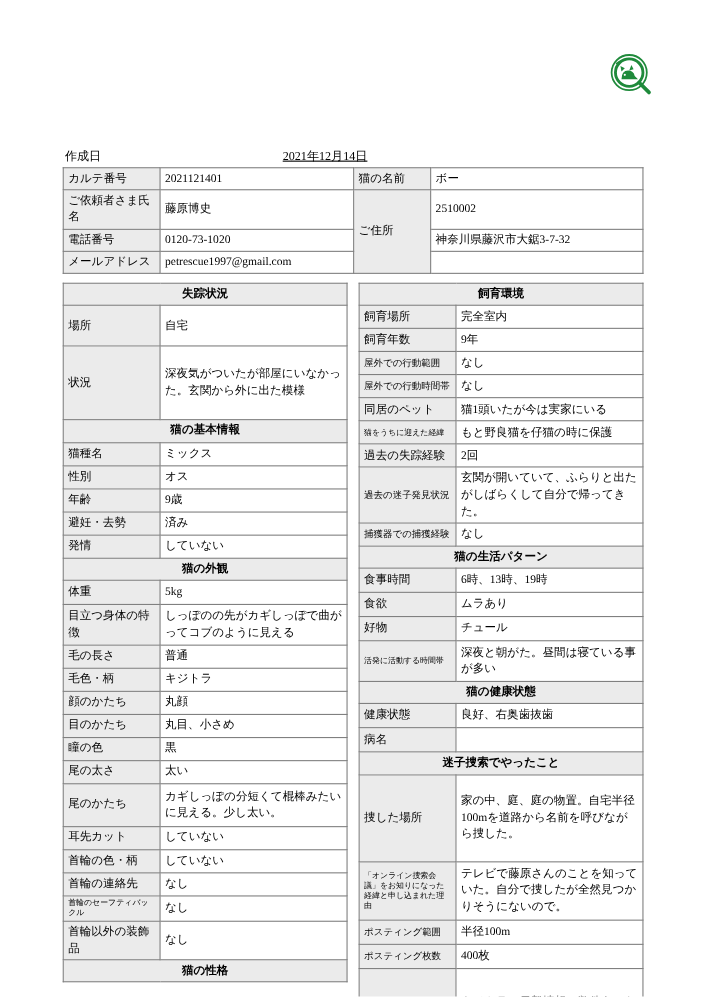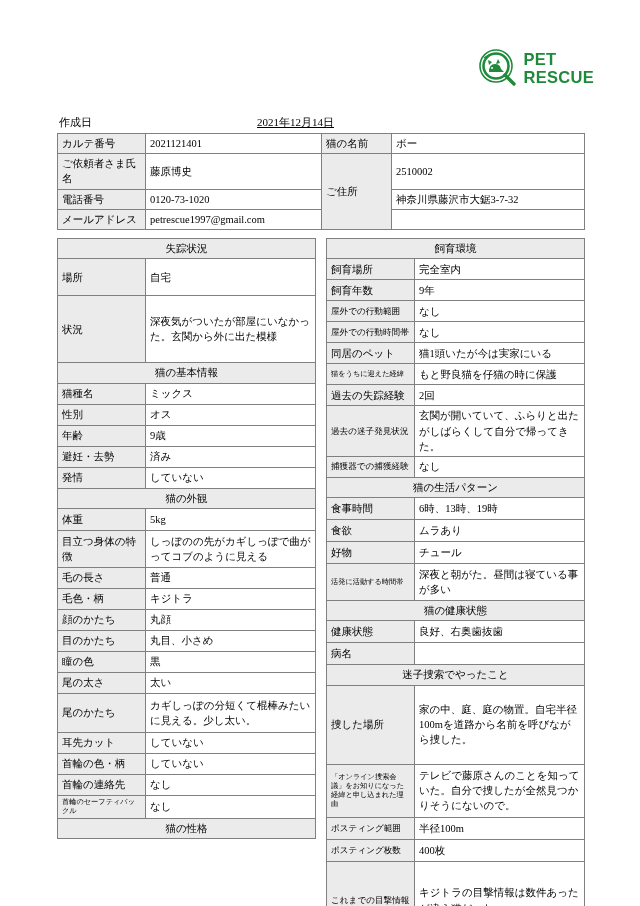--- a/index.html
+++ b/index.html
@@ -65,21 +65,21 @@
     font-family: "Liberation Sans", "DejaVu Sans", sans-serif;
     font-weight: bold;
     font-size: 16.5px;
     line-height: 18px;
     color: #1f8a3b;
     letter-spacing: 0.3px;
   }
 
   
   .created-line {
-    margin: 5px 0 3px 57px;
+    margin: 24px 0 3px 57px;
     width: 527px;
     position: relative;
     height: 15px;
     font-size: 11px;
   }
   .created-line .lbl {
     position: absolute;
     left: 2px;
     top: 0;
   }
@@ -106,21 +106,21 @@
   }
   td.lbl {
     background: #ebebeb;
   }
   td.val {
     background: #ffffff;
   }
   td.sec {
     background: #ebebeb;
     text-align: center;
-    font-weight: normal;
+    font-weight: bold;
     font-family: "Liberation Sans", "DejaVu Sans", sans-serif;
     font-size: 10.5px;
   }
   .tiny {
     font-size: 7.2px;
     line-height: 1.25;
     margin-top: 38px;
   }
   .tiny9 {
     font-size: 8.6px;
@@ -168,24 +168,20 @@
         <svg viewBox="0 0 40 40" width="40" height="40" aria-hidden="true">
           <circle cx="18" cy="18" r="16" fill="none" stroke="#1f8a3b" stroke-width="1.6"></circle>
           <circle cx="18" cy="18" r="12.5" fill="none" stroke="#1f8a3b" stroke-width="2.6"></circle>
           <path d="M27 27 L36 36" stroke="#1f8a3b" stroke-width="3.4" stroke-linecap="round"></path>
           <path d="M11 24 q0 -8 6 -8 q5 0 6 5 l3 3 z" fill="#1f8a3b"></path>
           <path d="M11 17 l-1 -5 l4 2 z" fill="#1f8a3b"></path>
           <path d="M18 16 l2 -5 l2 4 z" fill="#1f8a3b"></path>
           <path d="M6 10 q6 -5 13 -4" fill="none" stroke="#1f8a3b" stroke-width="1.2"></path>
           <circle cx="14" cy="20" r="1" fill="#ffffff"></circle>
         </svg>
-      </span>
-      <span class="logo-text">
-        <span>PET</span><br>
-        <span>RESCUE</span>
       </span>
     </div>
   </div>
 
   <div class="created-line">
     <span class="lbl">作成日</span>
     <span class="val">2021年12月14日</span>
   </div>
 
   <table class="t-top">
@@ -317,20 +313,24 @@
             <td class="val">していない</td>
           </tr>
           <tr>
             <td class="lbl" style="height:16px">首輪の連絡先</td>
             <td class="val">なし</td>
           </tr>
           <tr>
             <td class="lbl tiny" style="height:16px">首輪のセーフティバックル</td>
             <td class="val">なし</td>
           </tr>
+          <tr>
+            <td class="lbl" style="height:16px">首輪以外の装飾品</td>
+            <td class="val">なし</td>
+          </tr>
 
           <tr>
             <td class="sec" colspan="2">猫の性格</td>
           </tr>
 
         </tbody>
       </table>
     </div>
 
     <div class="col-gap"></div>

